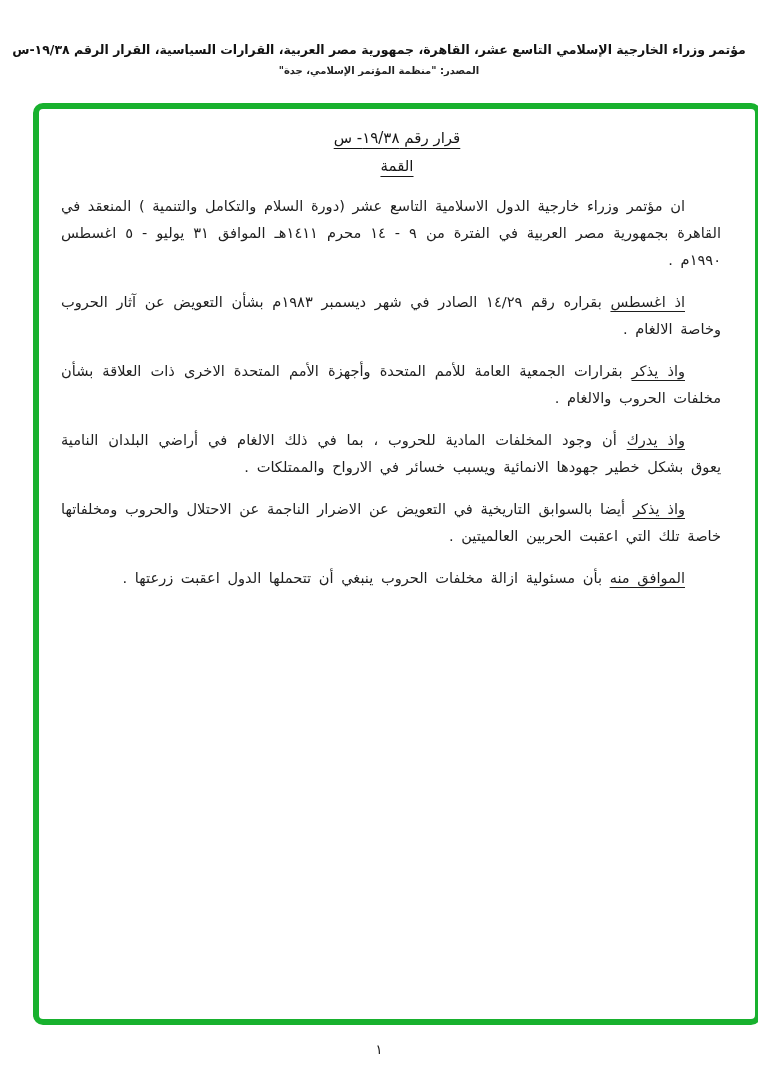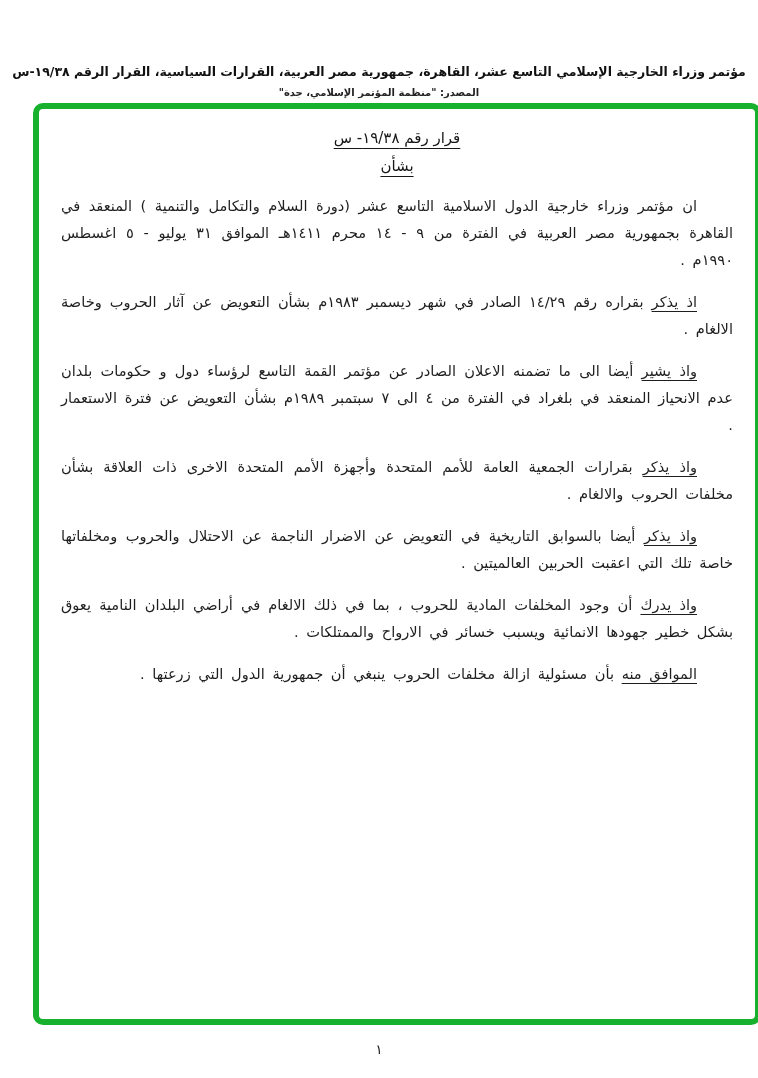--- a/index.html
+++ b/index.html
@@ -16,21 +16,20 @@
     color: #1b1b1b;
     overflow: hidden;
   }
   .top-header {
     position: absolute;
     top: 42px;
     left: 0;
     right: 0;
     text-align: center;
     direction: rtl;
-    margin-top: 22px;
   }
   .header-line1 {
     font-size: 12.5px;
     font-weight: bold;
     white-space: nowrap;
     color: #111;
   }
   .header-line2 {
     font-size: 10px;
     font-weight: bold;
@@ -64,21 +63,21 @@
     text-decoration-thickness: 1px;
     color: #161616;
   }
   .title-wide {
     word-spacing: 13px;
   }
   .para {
     font-size: 14.6px;
     line-height: 27px;
     text-align: justify;
-    margin: 15px 0 0 0;
+    margin: 15px 12px 0 0;
     word-spacing: 3px;
     text-indent: 36px;
     color: #1e1e1e;
   }
   .lead {
     text-decoration: underline;
     text-underline-offset: 4px;
     text-decoration-thickness: 1px;
   }
   .page-num {
@@ -98,35 +97,34 @@
 
   <div class="top-header">
     <div class="header-line1">مؤتمر وزراء الخارجية الإسلامي التاسع عشر، القاهرة، جمهورية مصر العربية، القرارات السياسية، القرار الرقم ١٩/٣٨-س</div>
     <div class="header-line2">المصدر:  "منظمة المؤتمر الإسلامي، جدة"</div>
   </div>
 
   <div class="frame" style="border-color: rgb(24, 177, 46);">
 
     <div class="title-block">
       <div class="title-line">قرار رقم ١٩/٣٨- س</div>
-      <div class="title-line">بشأن</div>
+      <div class="title-line">القمة</div>
     </div>
 
     <p class="para"><span class="lead"></span><span>ان مؤتمر وزراء خارجية الدول الاسلامية التاسع عشر (دورة السلام والتكامل والتنمية ) المنعقد في القاهرة بجمهورية مصر العربية في الفترة من ٩ - ١٤ محرم ١٤١١هـ الموافق ٣١ يوليو - ٥ اغسطس ١٩٩٠م .</span></p>
 
-    <p class="para"><span class="lead">اذ يذكر</span><span> بقراره رقم ١٤/٢٩ الصادر في شهر ديسمبر ١٩٨٣م بشأن التعويض عن آثار الحروب وخاصة الالغام .</span></p>
+    <p class="para"><span class="lead">اذ اغسطس</span><span> بقراره رقم ١٤/٢٩ الصادر في شهر ديسمبر ١٩٨٣م بشأن التعويض عن آثار الحروب وخاصة الالغام .</span></p>
 
 
-    <p class="para"><span class="lead">واذ يشير</span><span> أيضا الى ما تضمنه الاعلان الصادر عن مؤتمر القمة التاسع لرؤساء دول و حكومات بلدان عدم الانحياز المنعقد في بلغراد في الفترة من ٤ الى ٧ سبتمبر ١٩٨٩م بشأن التعويض عن فترة الاستعمار .</span></p>
 
     <p class="para"><span class="lead">واذ يذكر</span><span> بقرارات الجمعية العامة للأمم المتحدة وأجهزة الأمم المتحدة الاخرى ذات العلاقة بشأن مخلفات الحروب والالغام .</span></p>
 
+    <p class="para"><span class="lead">واذ يدرك</span><span> أن وجود المخلفات المادية للحروب ، بما في ذلك الالغام في أراضي البلدان النامية يعوق بشكل خطير جهودها الانمائية ويسبب خسائر في الارواح والممتلكات .</span></p>
+
     <p class="para"><span class="lead">واذ يذكر</span><span> أيضا بالسوابق التاريخية في التعويض عن الاضرار الناجمة عن الاحتلال والحروب ومخلفاتها خاصة تلك التي اعقبت الحربين العالميتين .</span></p>
 
-    <p class="para"><span class="lead">واذ يدرك</span><span> أن وجود المخلفات المادية للحروب ، بما في ذلك الالغام في أراضي البلدان النامية يعوق بشكل خطير جهودها الانمائية ويسبب خسائر في الارواح والممتلكات .</span></p>
-
-    <p class="para"><span class="lead">الموافق منه</span><span> بأن مسئولية ازالة مخلفات الحروب ينبغي أن جمهورية الدول التي زرعتها .</span></p>
+    <p class="para"><span class="lead">الموافق منه</span><span> بأن مسئولية ازالة مخلفات الحروب ينبغي أن تتحملها الدول اعقبت زرعتها .</span></p>
 
   </div>
 
   <div class="page-num">١</div>
 
 </div>
 
 </body></html>

